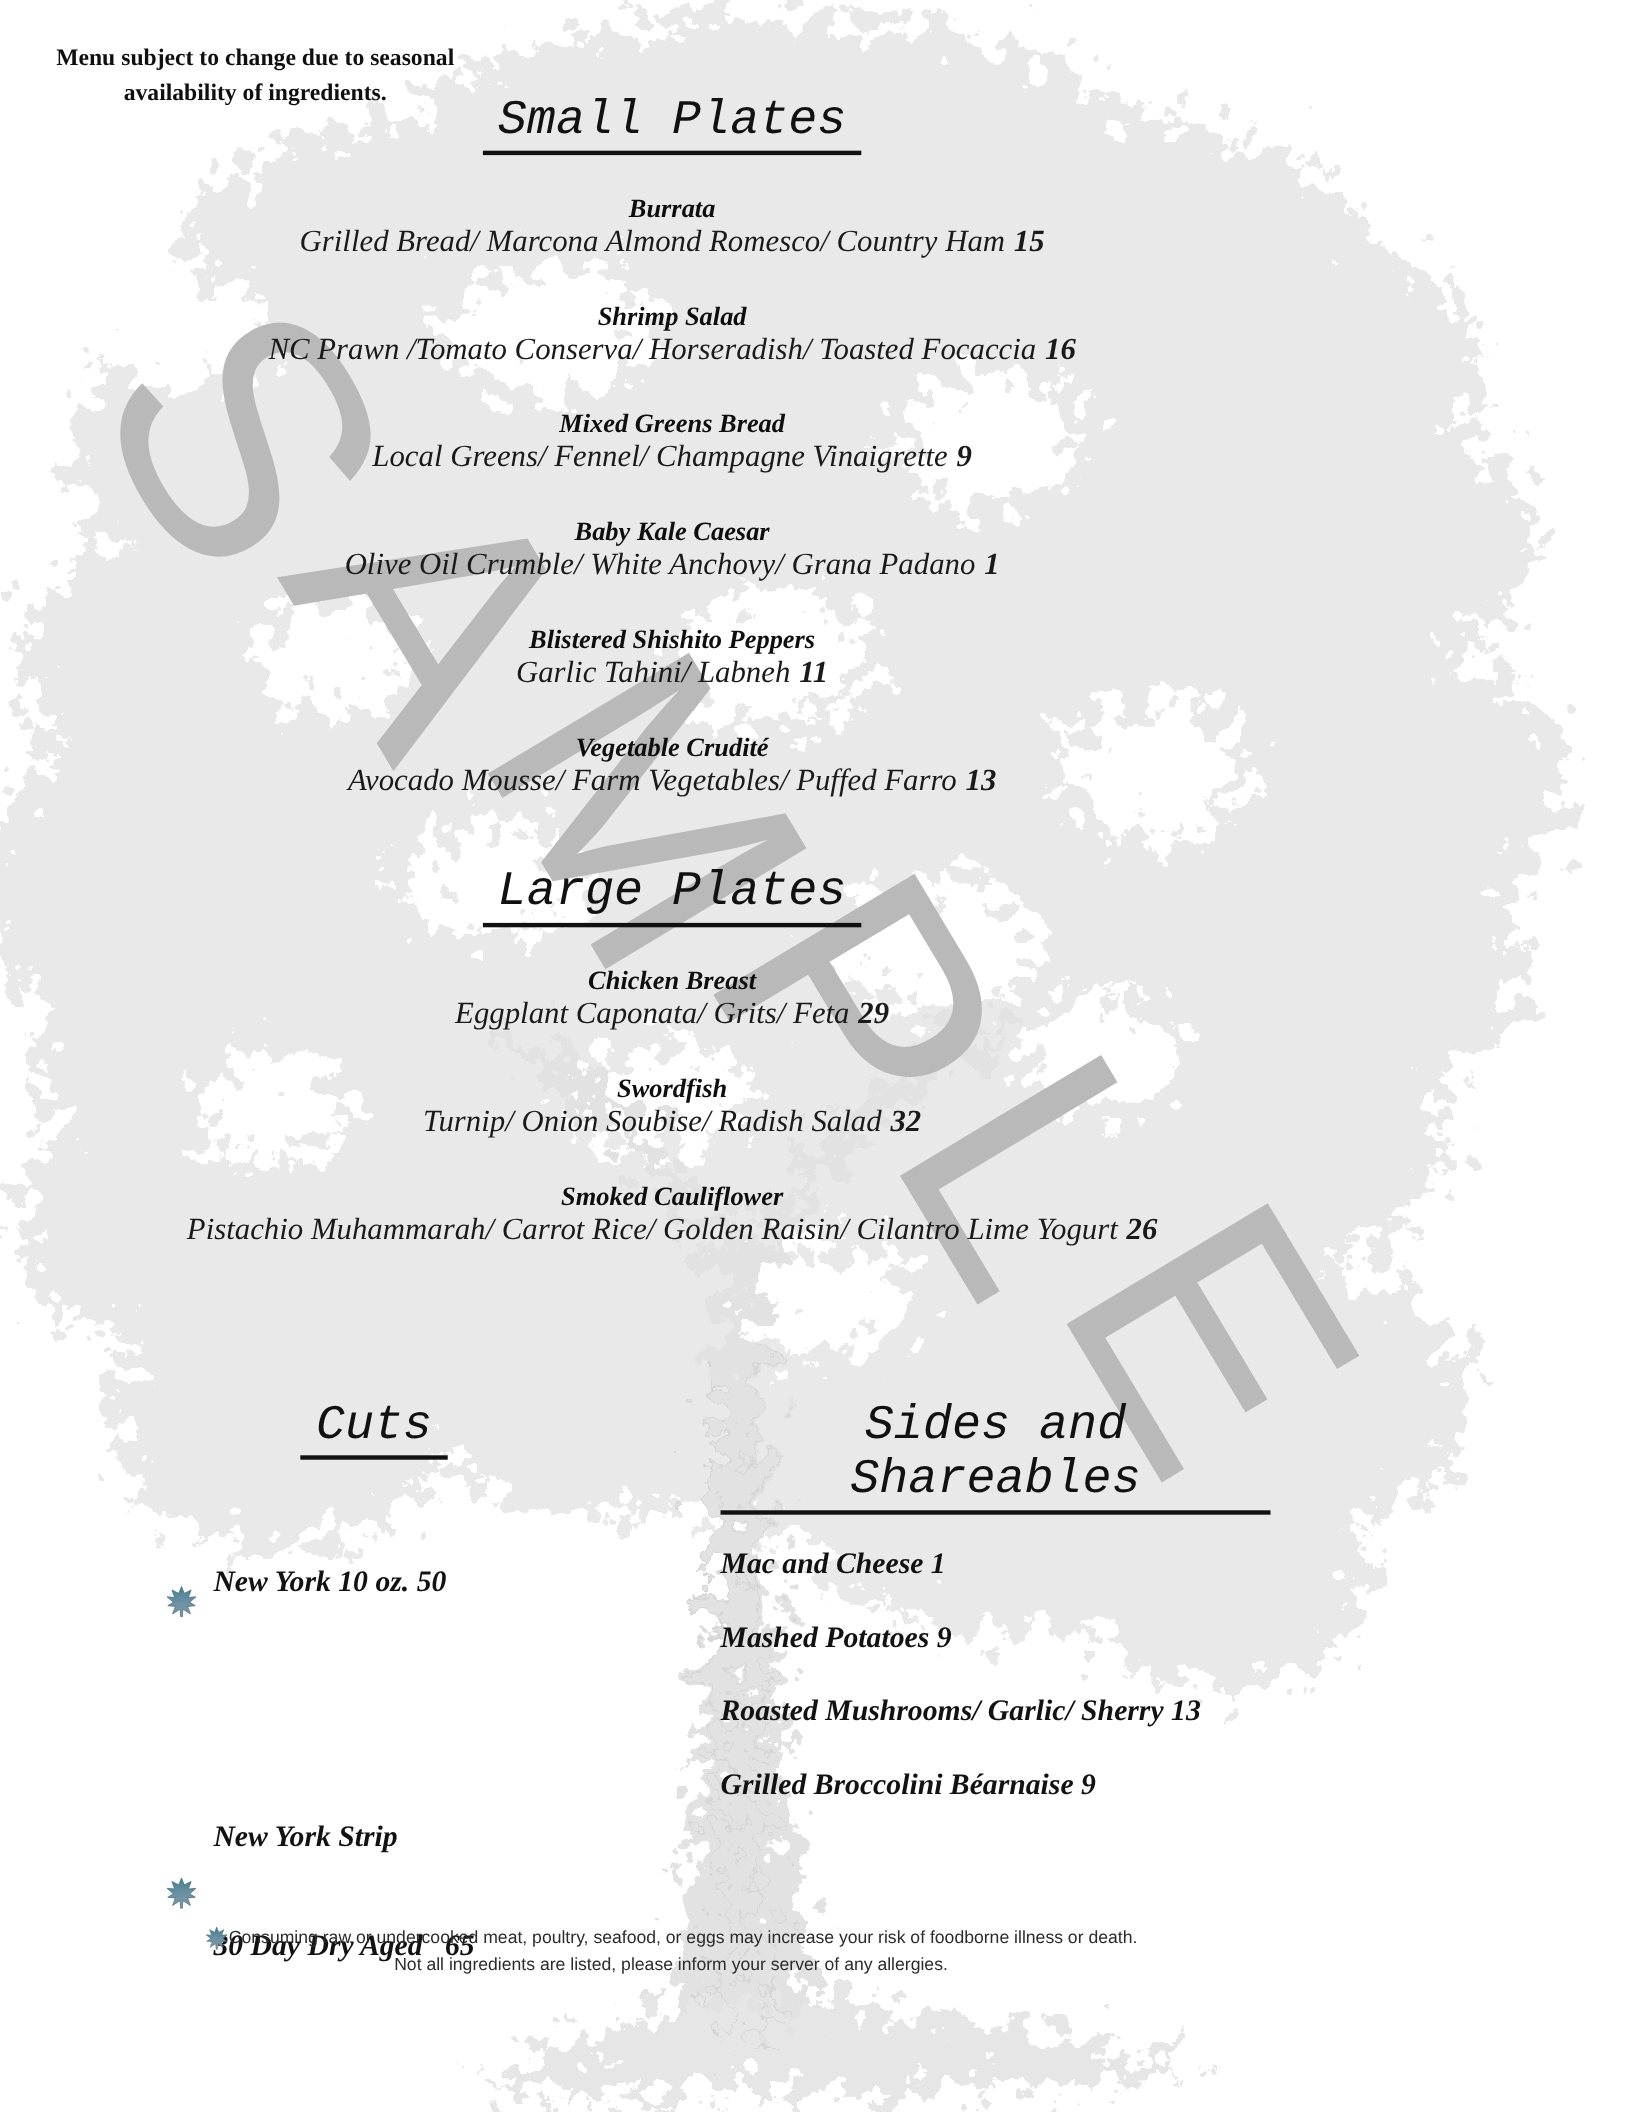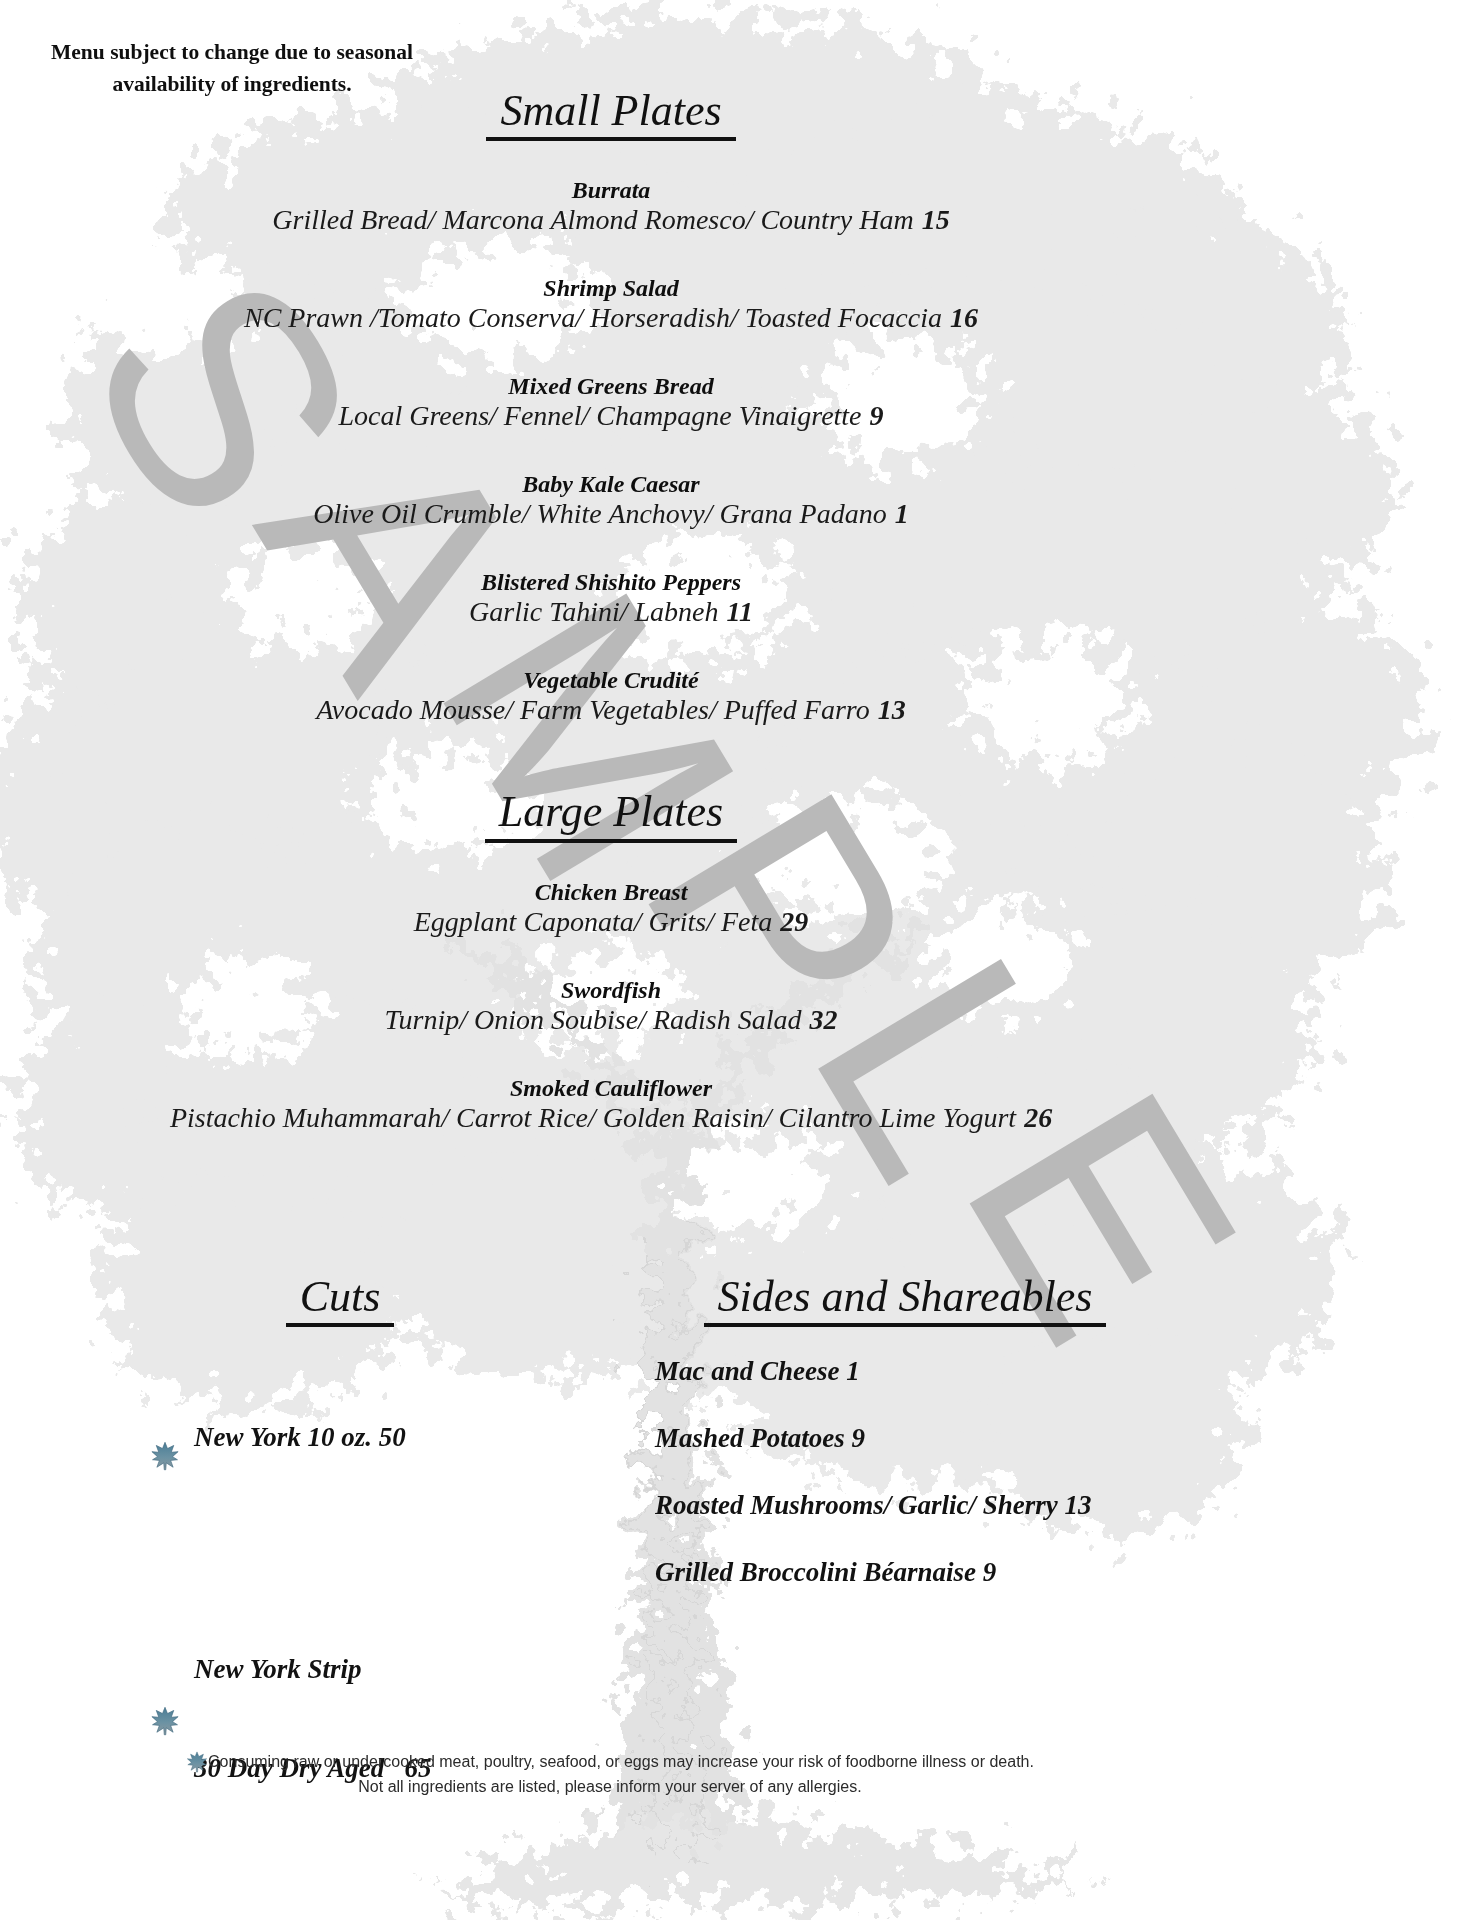--- a/index.html
+++ b/index.html
@@ -21,21 +21,21 @@
   .wm-letter{display:inline-block;transform:rotate(16deg);}
   
   .content{position:absolute;left:0;top:0;width:1484px;height:1920px;z-index:2;padding-left:36px;}
   .note{
     position:absolute;left:28px;top:36px;width:408px;text-align:center;
     font-weight:bold;font-size:21.5px;line-height:1.5;color:#0f0f0f;
   }
   .main-col{position:absolute;left:0;top:86px;width:1222px;text-align:center;}
   .script-heading{
     display:inline-block;
-    font-family:Liberation Serif, serif;font-style:italic;font-weight:500;
+    font-family:Liberation Mono, monospace;font-style:italic;font-weight:500;
     font-size:44px;line-height:1.12;color:#111;
     border-bottom:4px solid #111;padding:0 14px 2px 14px;
   }
   .sec-head-wrap{margin-bottom:34px;}
   .plate-item{margin-bottom:38px;}
   .plate-name{
     font-weight:bold;font-style:italic;font-size:24px;line-height:30px;color:#0e0e0e;
   }
   .plate-desc{
     font-style:italic;font-size:28px;line-height:30px;color:#1a1a1a;white-space:pre-wrap;

